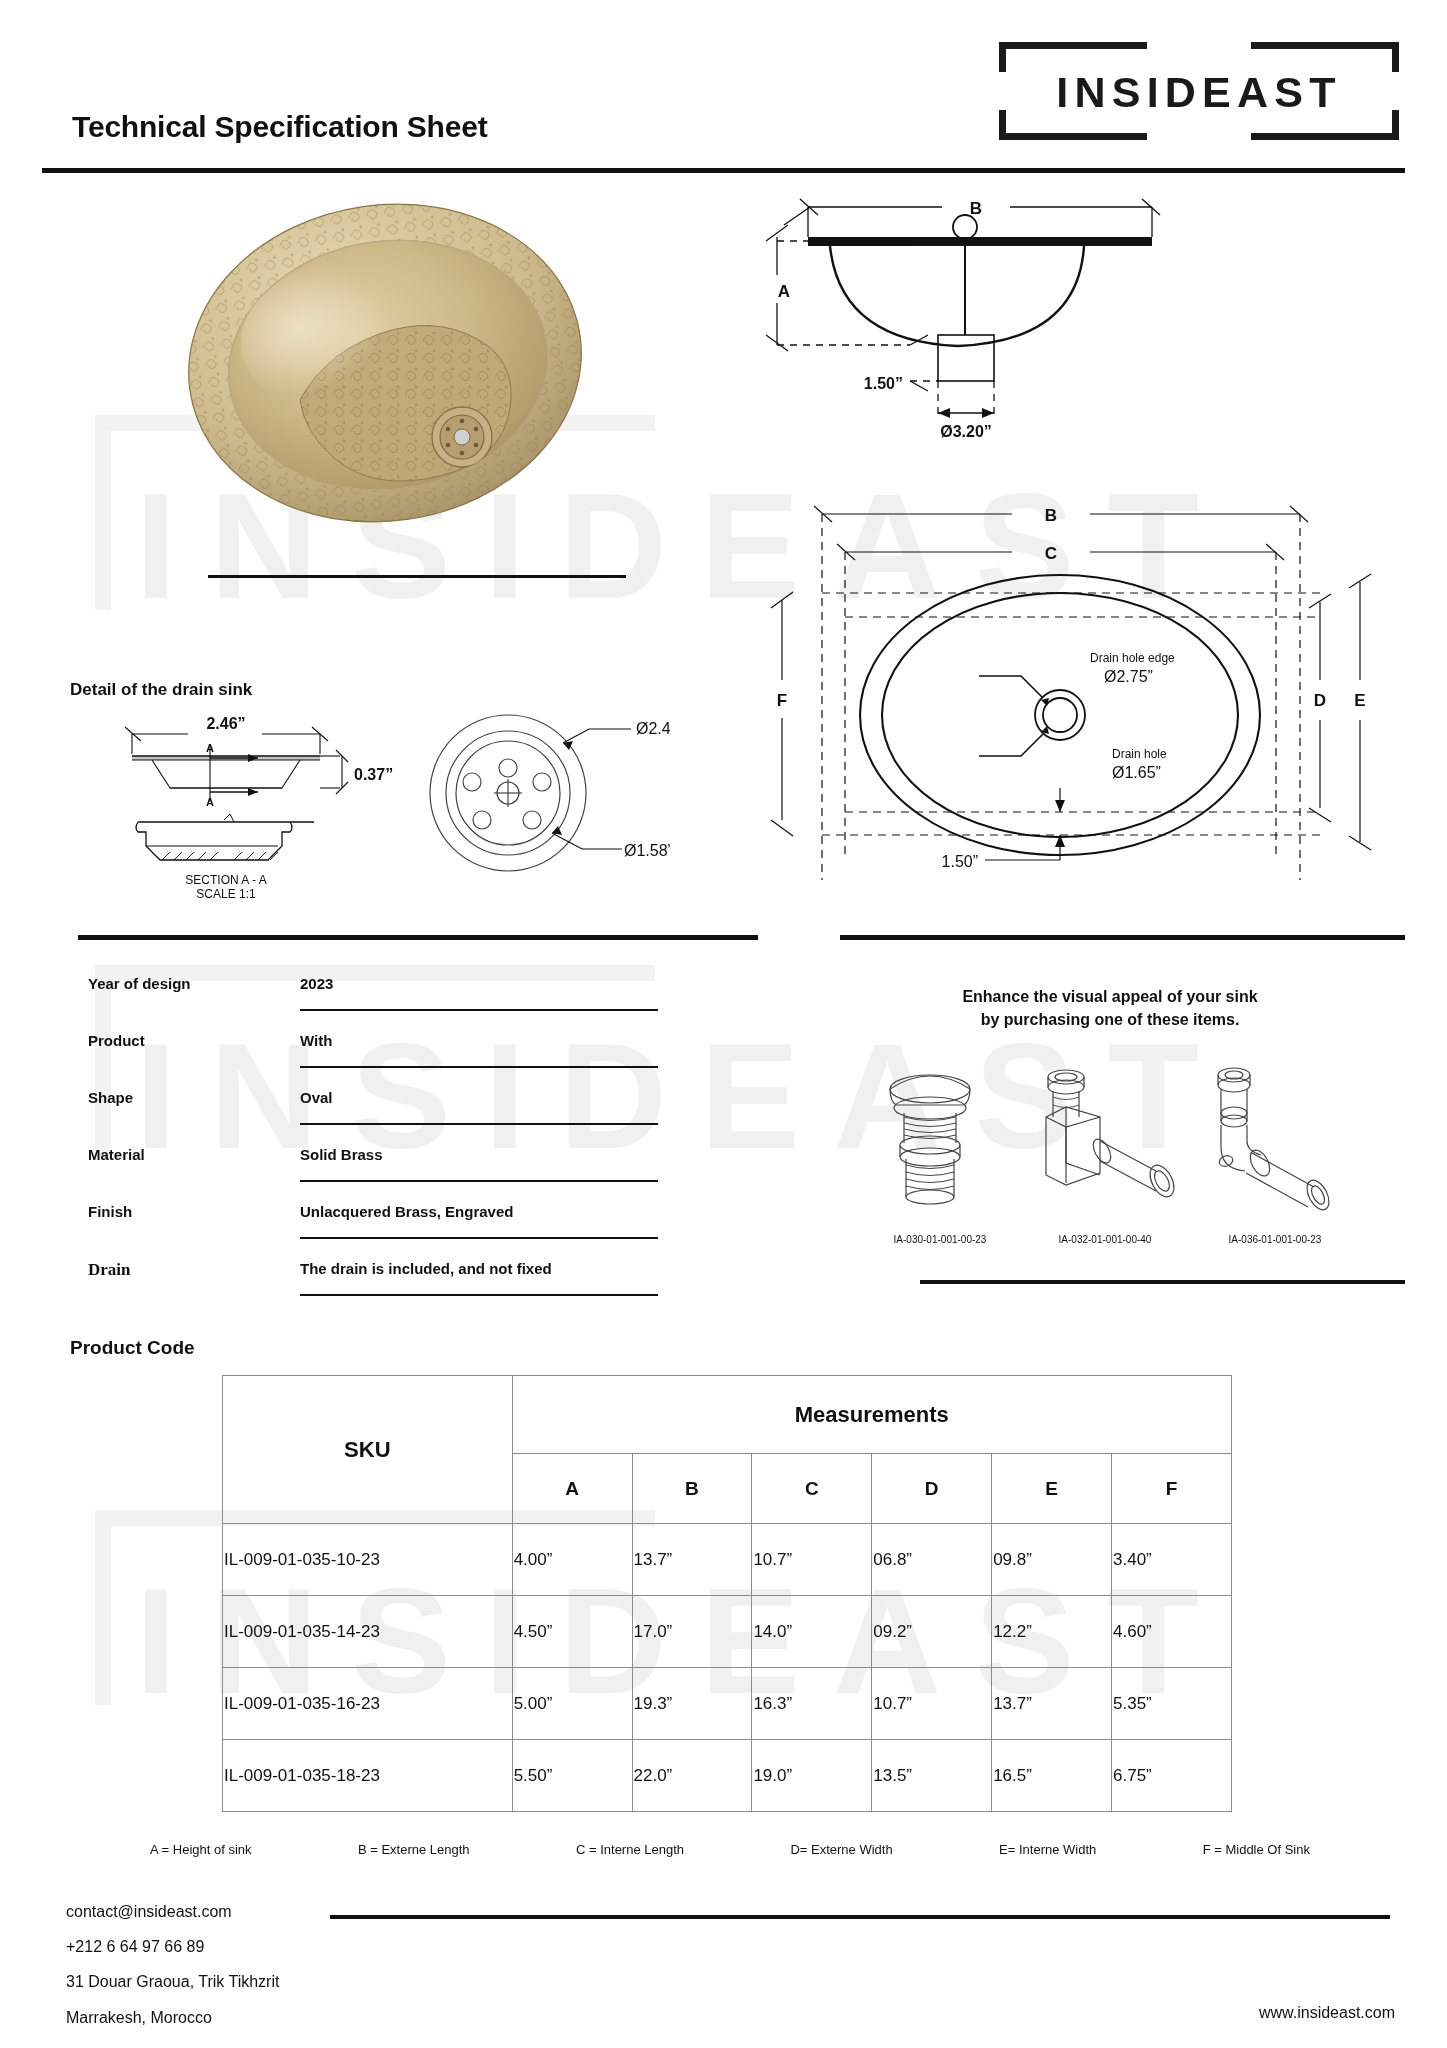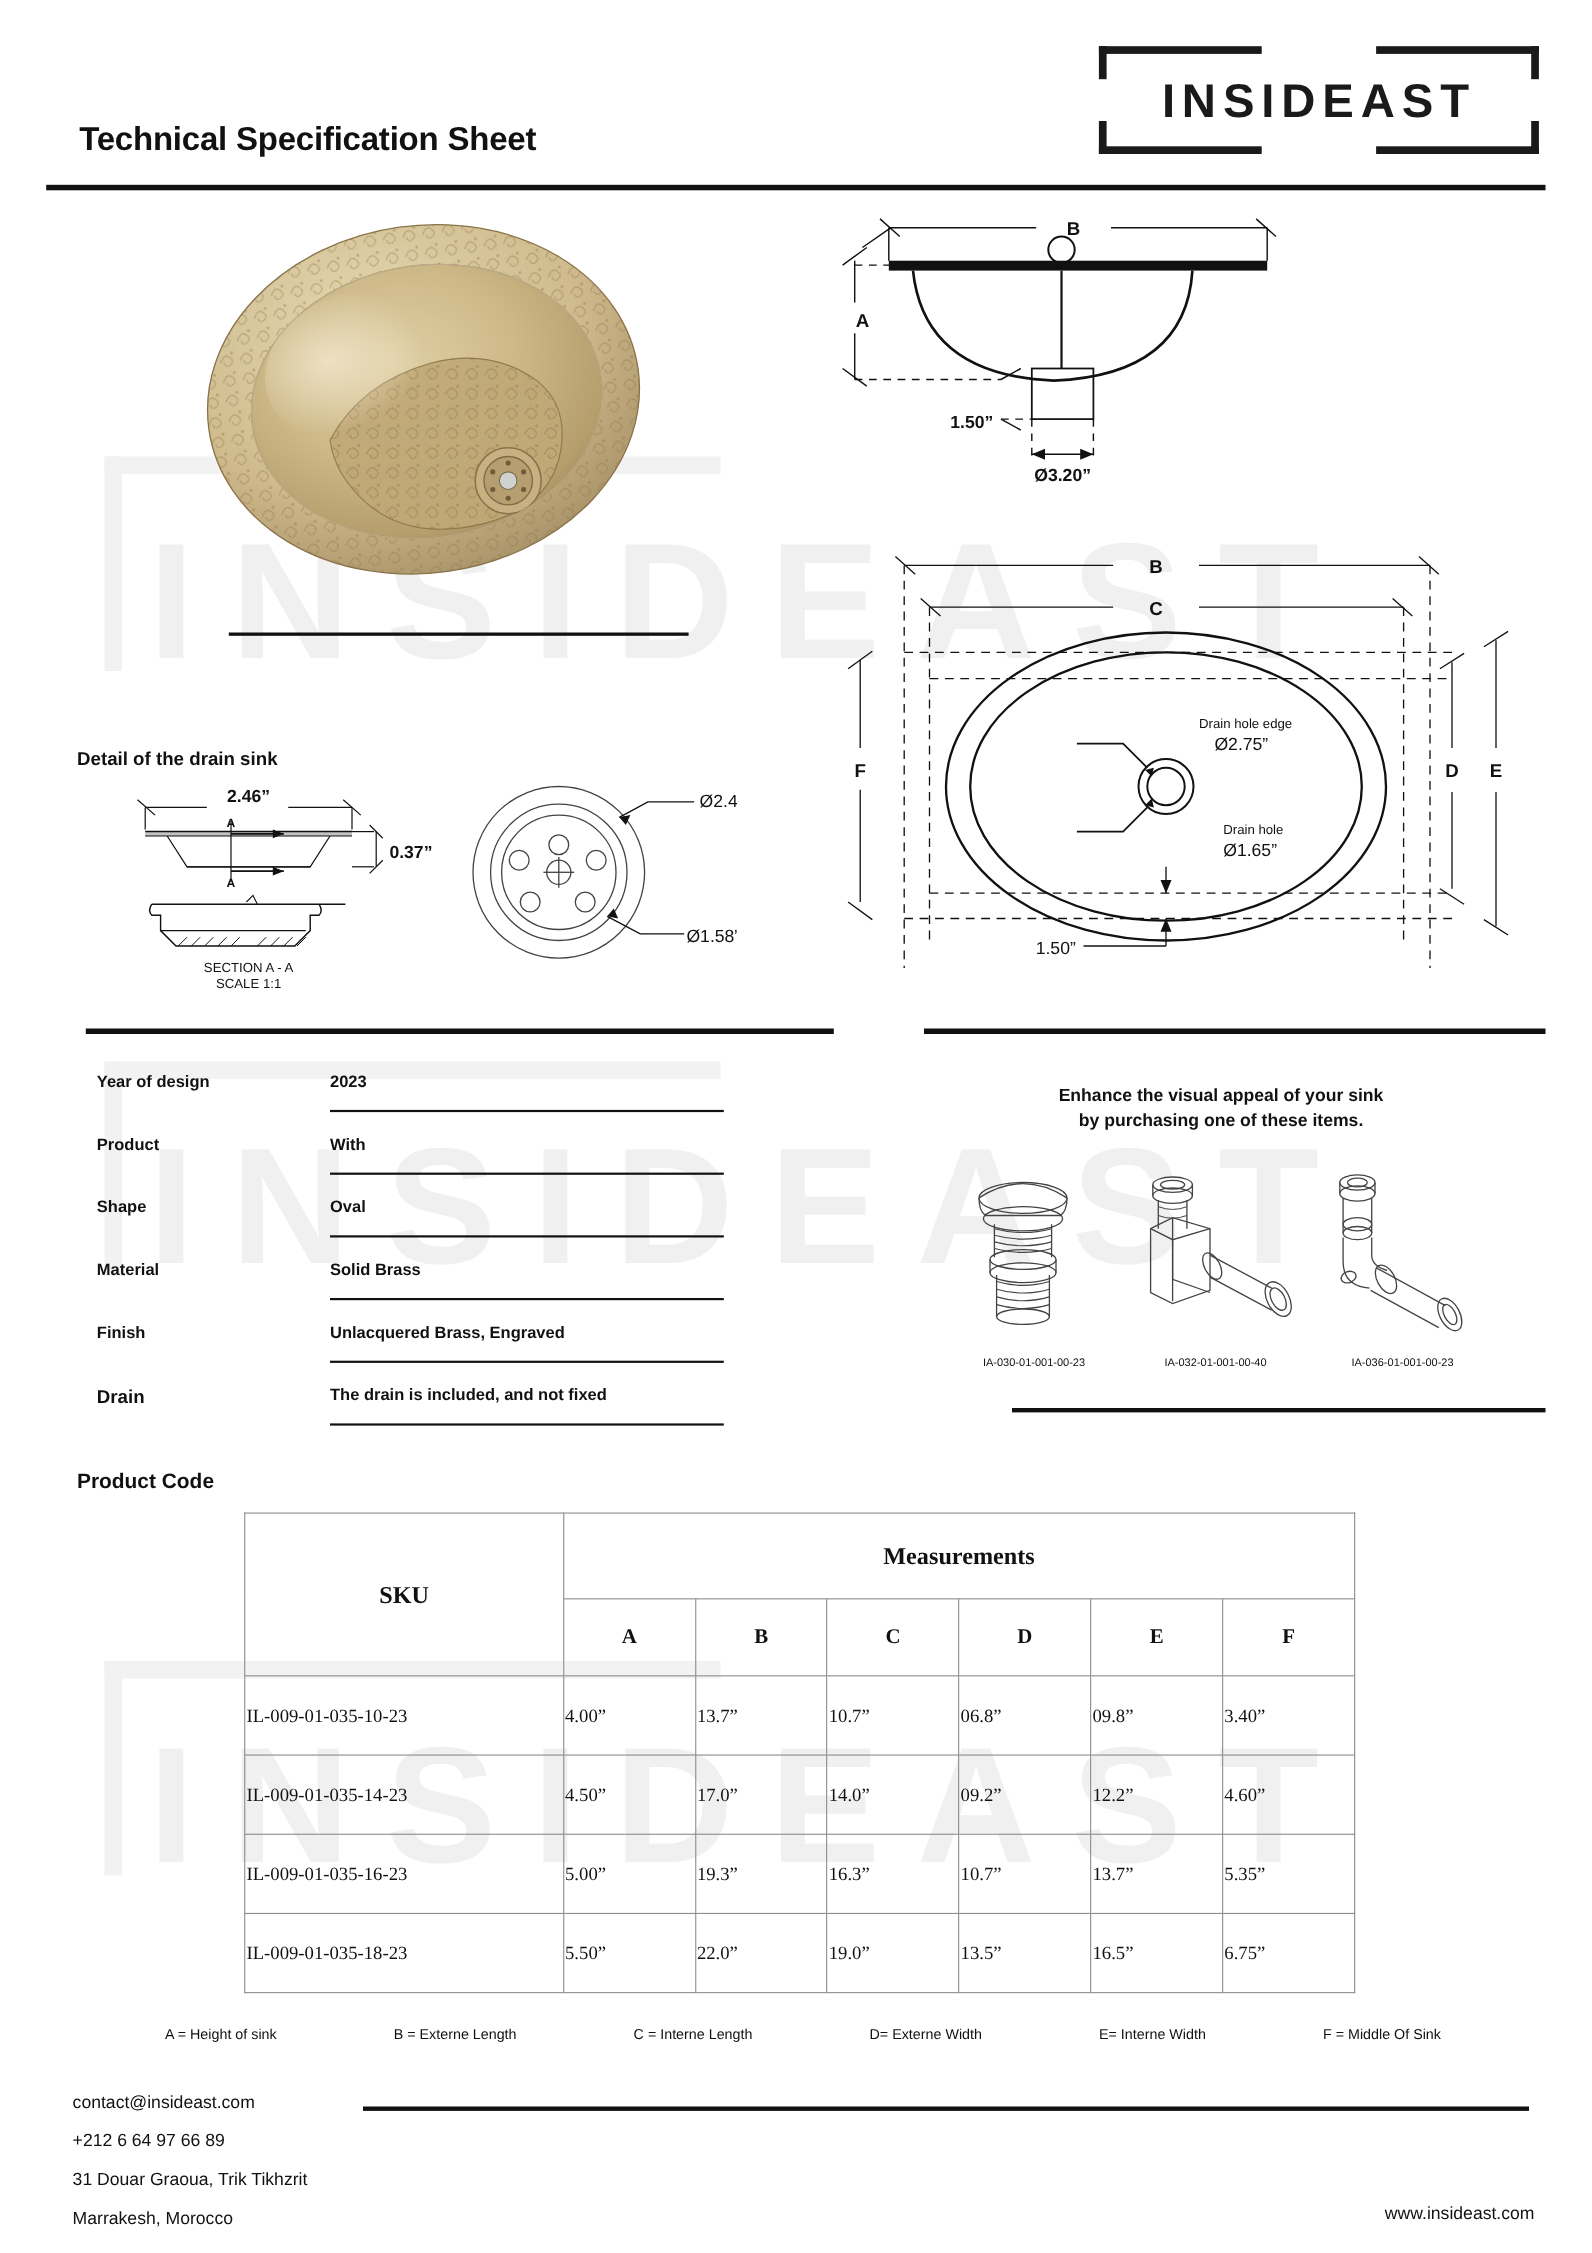--- a/index.html
+++ b/index.html
@@ -62,42 +62,41 @@
 
   
   .sec-head { position:absolute; font-size:17px; font-weight:700; z-index:5; }
 
   
   .specs { position:absolute; left:78px; top:965px; width:600px; z-index:5; }
   .spec-row { position:relative; height:57px; }
   .spec-key { position:absolute; left:10px; top:10px; font-size:15px; font-weight:700; }
   .spec-val { position:absolute; left:222px; top:10px; font-size:15px; font-weight:700; }
   .spec-line { position:absolute; left:222px; top:44px; width:358px; height:2px; background:#111; }
-  .spec-row.big .spec-key { font-size:17px; }
+  .spec-row.big .spec-key { font-size:17px;font-family:Liberation Serif, serif; }
 
   
   .acc-title {
     position:absolute; left:860px; top:985px; width:500px;
     text-align:center; font-size:16px; font-weight:700; line-height:1.45; z-index:5;
   }
   .acc-grid { position:absolute; left:860px; top:1055px; width:500px; height:190px; z-index:5; display:flex; }
   .acc-item { flex:1; position:relative; text-align:center; }
   .acc-code { position:absolute; left:0; bottom:0; width:100%; font-size:10px; text-align:center; }
 
   
   .pc-head { position:absolute; left:70px; top:1337px; font-size:19px; font-weight:700; z-index:5; }
   .ptable {
     position:absolute; left:222px; top:1375px; width:1010px;
     border-collapse:collapse; z-index:5; background:transparent;
   }
   .ptable td, .ptable th {
     border:1px solid #8c8c8c;
     font-weight:400;
     color:#111;
-    font-family:Liberation Serif, serif;
   }
   .ptable th.sku-h, .ptable th.meas-h {
     font-size:22px; font-weight:700; height:78px;
   }
   .ptable th.letter { font-size:19px; font-weight:700; height:70px; }
   .ptable td { font-size:17px; height:72px; }
   .ptable td.sku { font-size:17px; }
 
   .legend {
     position:absolute; left:150px; top:1842px; width:1160px;

